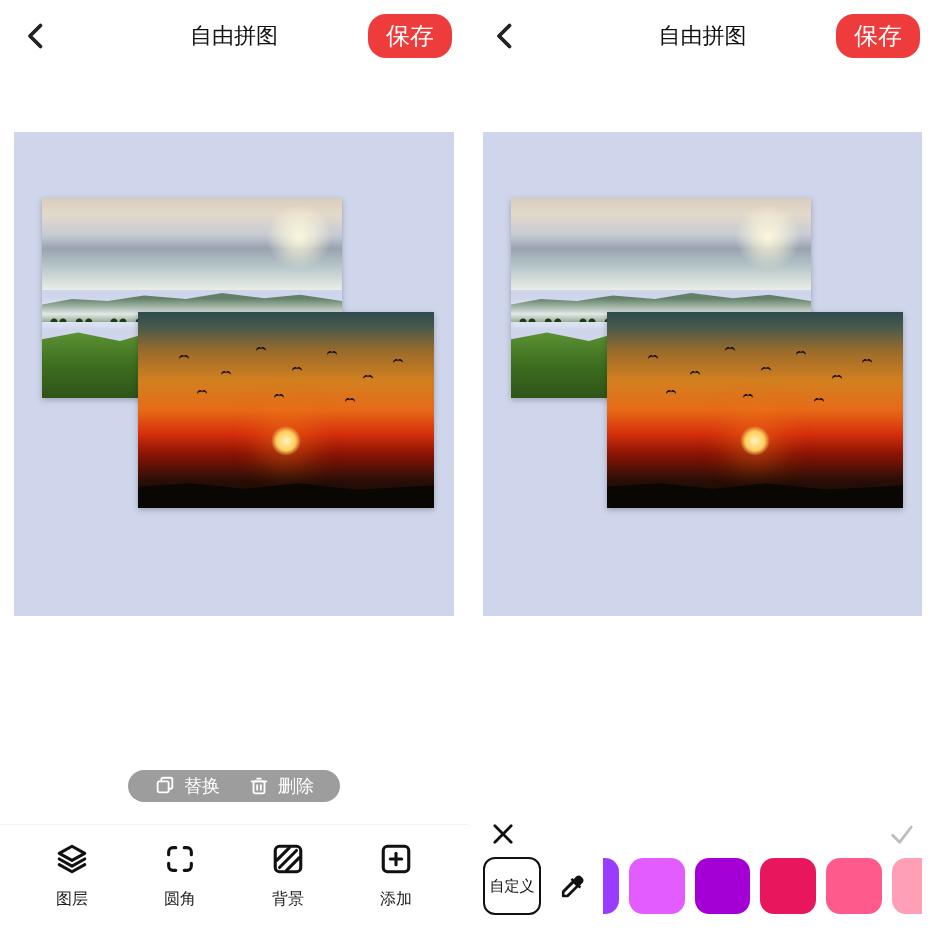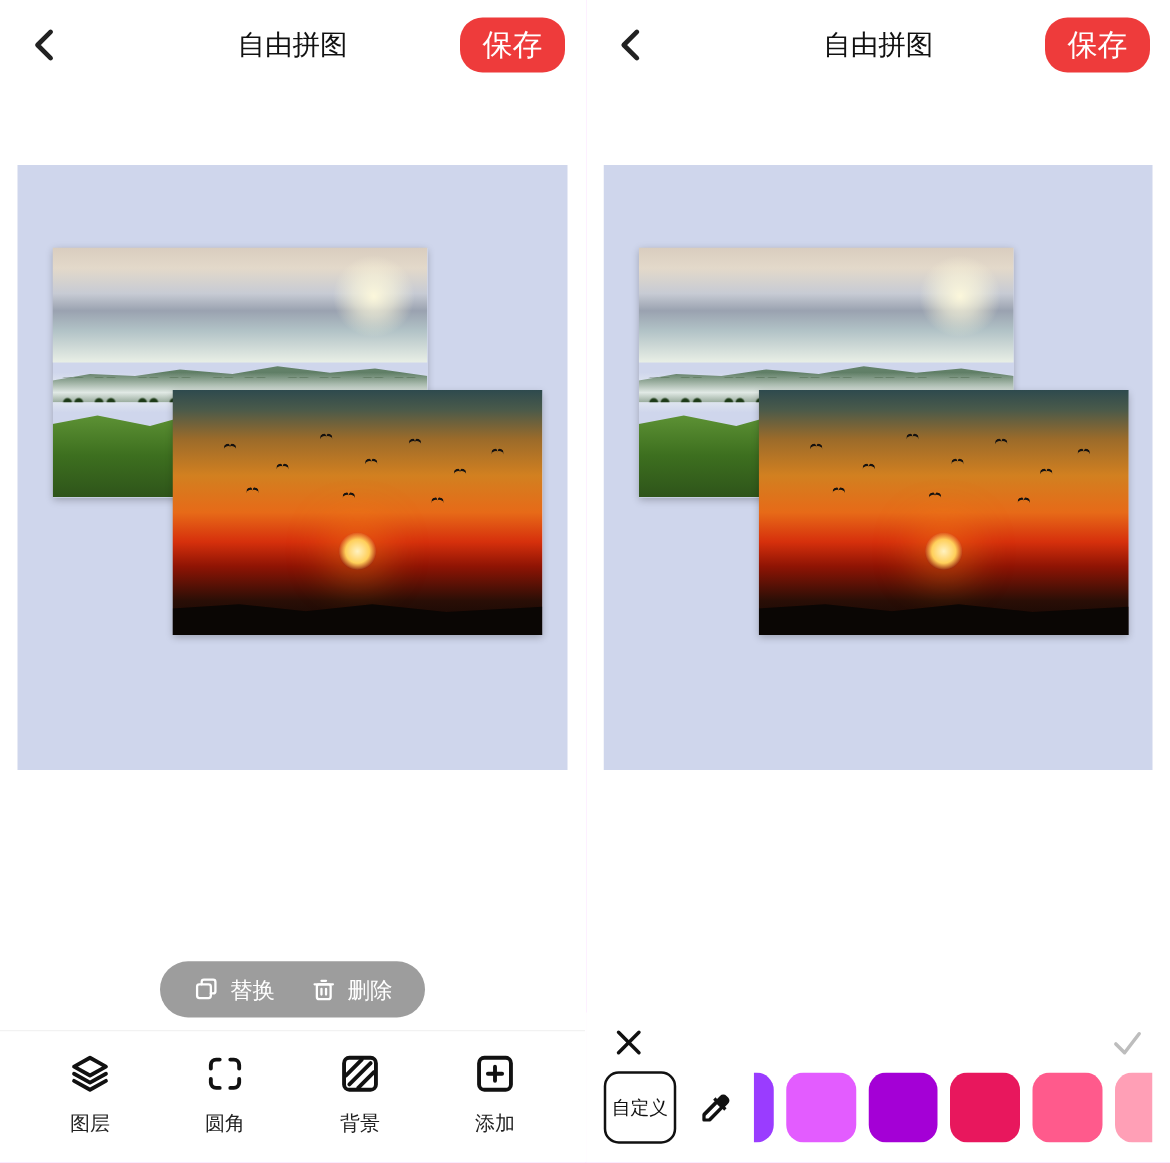--- a/index.html
+++ b/index.html
@@ -140,25 +140,25 @@
   .photo-sunset .bird::before, .photo-sunset .bird::after{
     content:""; position:absolute; top:0; width:5px; height:5px;
     border-top:2px solid currentColor; border-radius:50% 50% 0 0;
   }
   .photo-sunset .bird::before{ left:0; transform:skewY(-18deg);}
   .photo-sunset .bird::after{ right:0; transform:skewY(18deg);}
 
   .pill {
     position: absolute;
     left: 50%; transform: translateX(-50%);
-    bottom: 116px;
+    bottom: 128px;
     background: #9d9d9d;
     color: #fff;
     border-radius: 26px;
-    height: 45px;
+    height: 32px;
     display: flex;
     align-items: center;
     gap: 28px;
     padding: 10px 26px;
   }
   .pill .item { display:flex; align-items:center; gap:8px; font-size:18px; }
   .pill svg { width:22px; height:22px; stroke:#fff; fill:none; stroke-width:2; }
 
   .bottom-bar {
     position:absolute; left:0; right:0; bottom:0;

